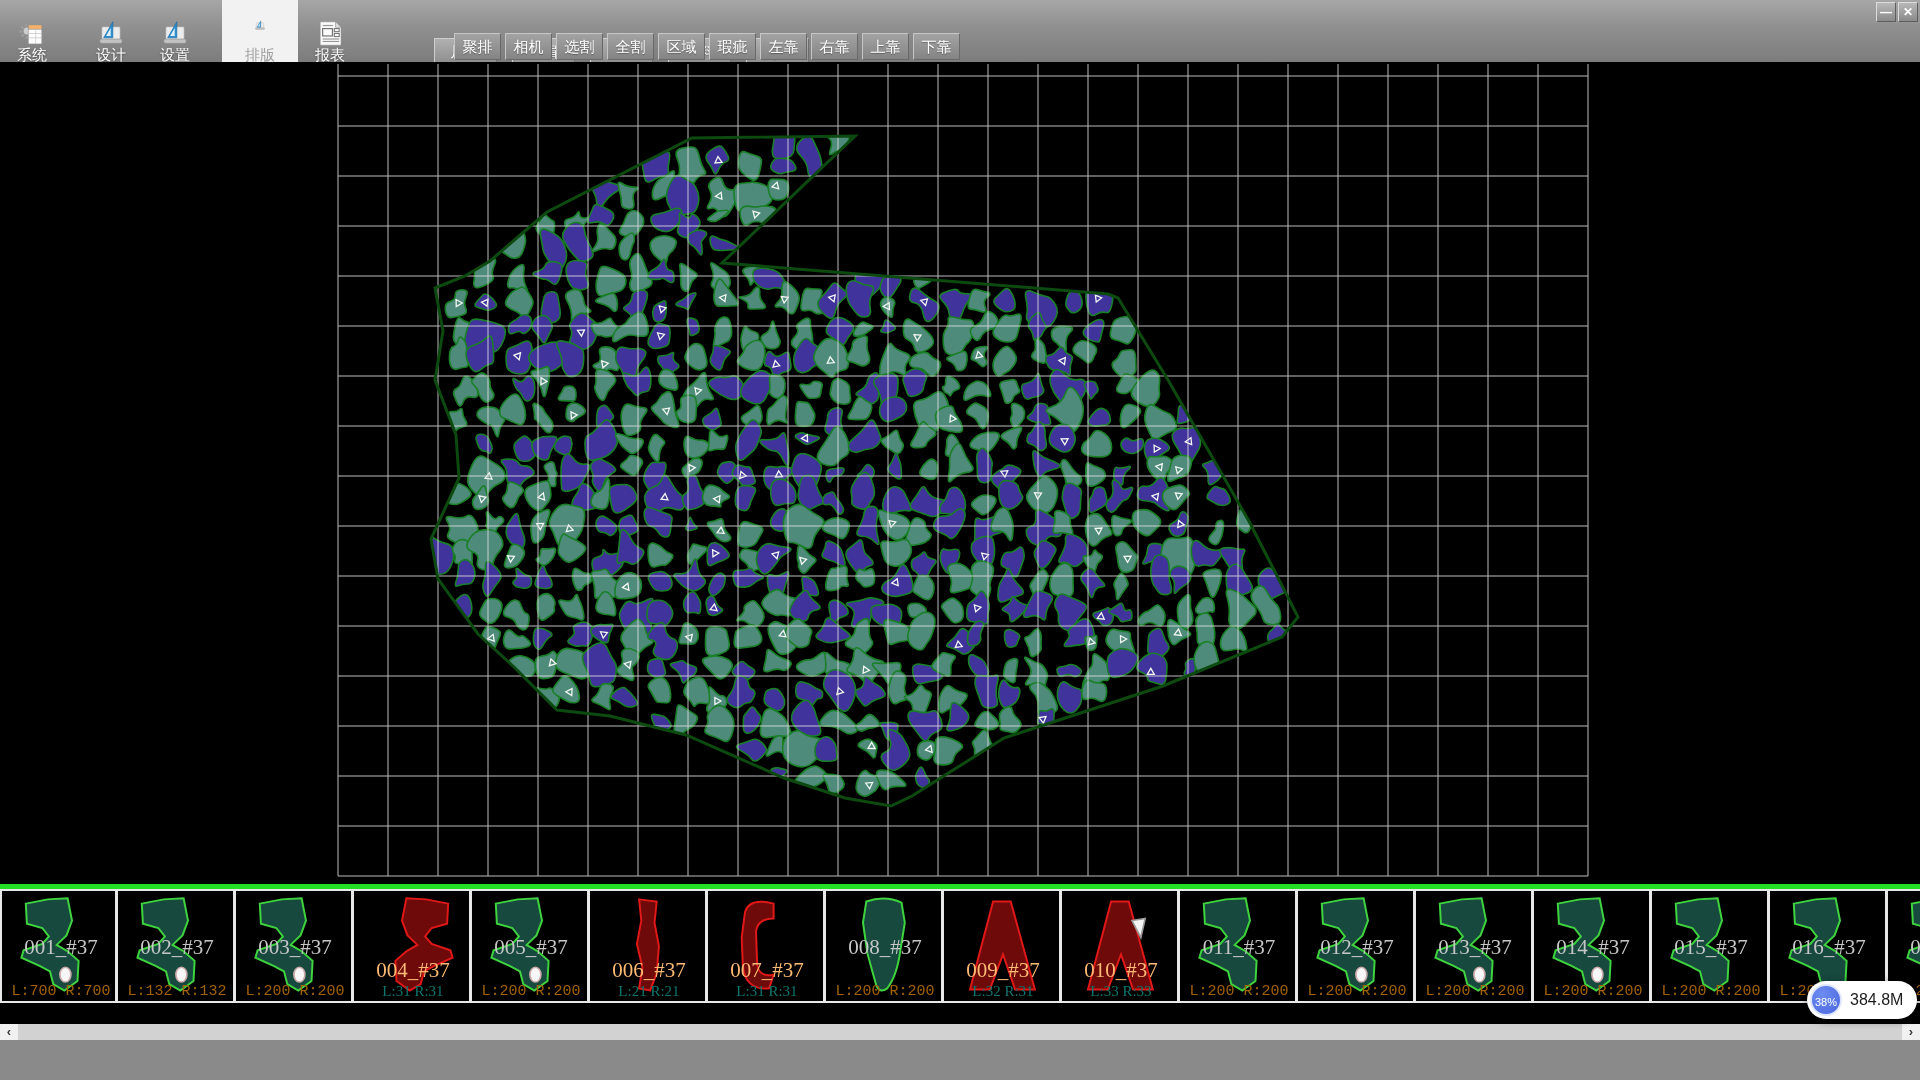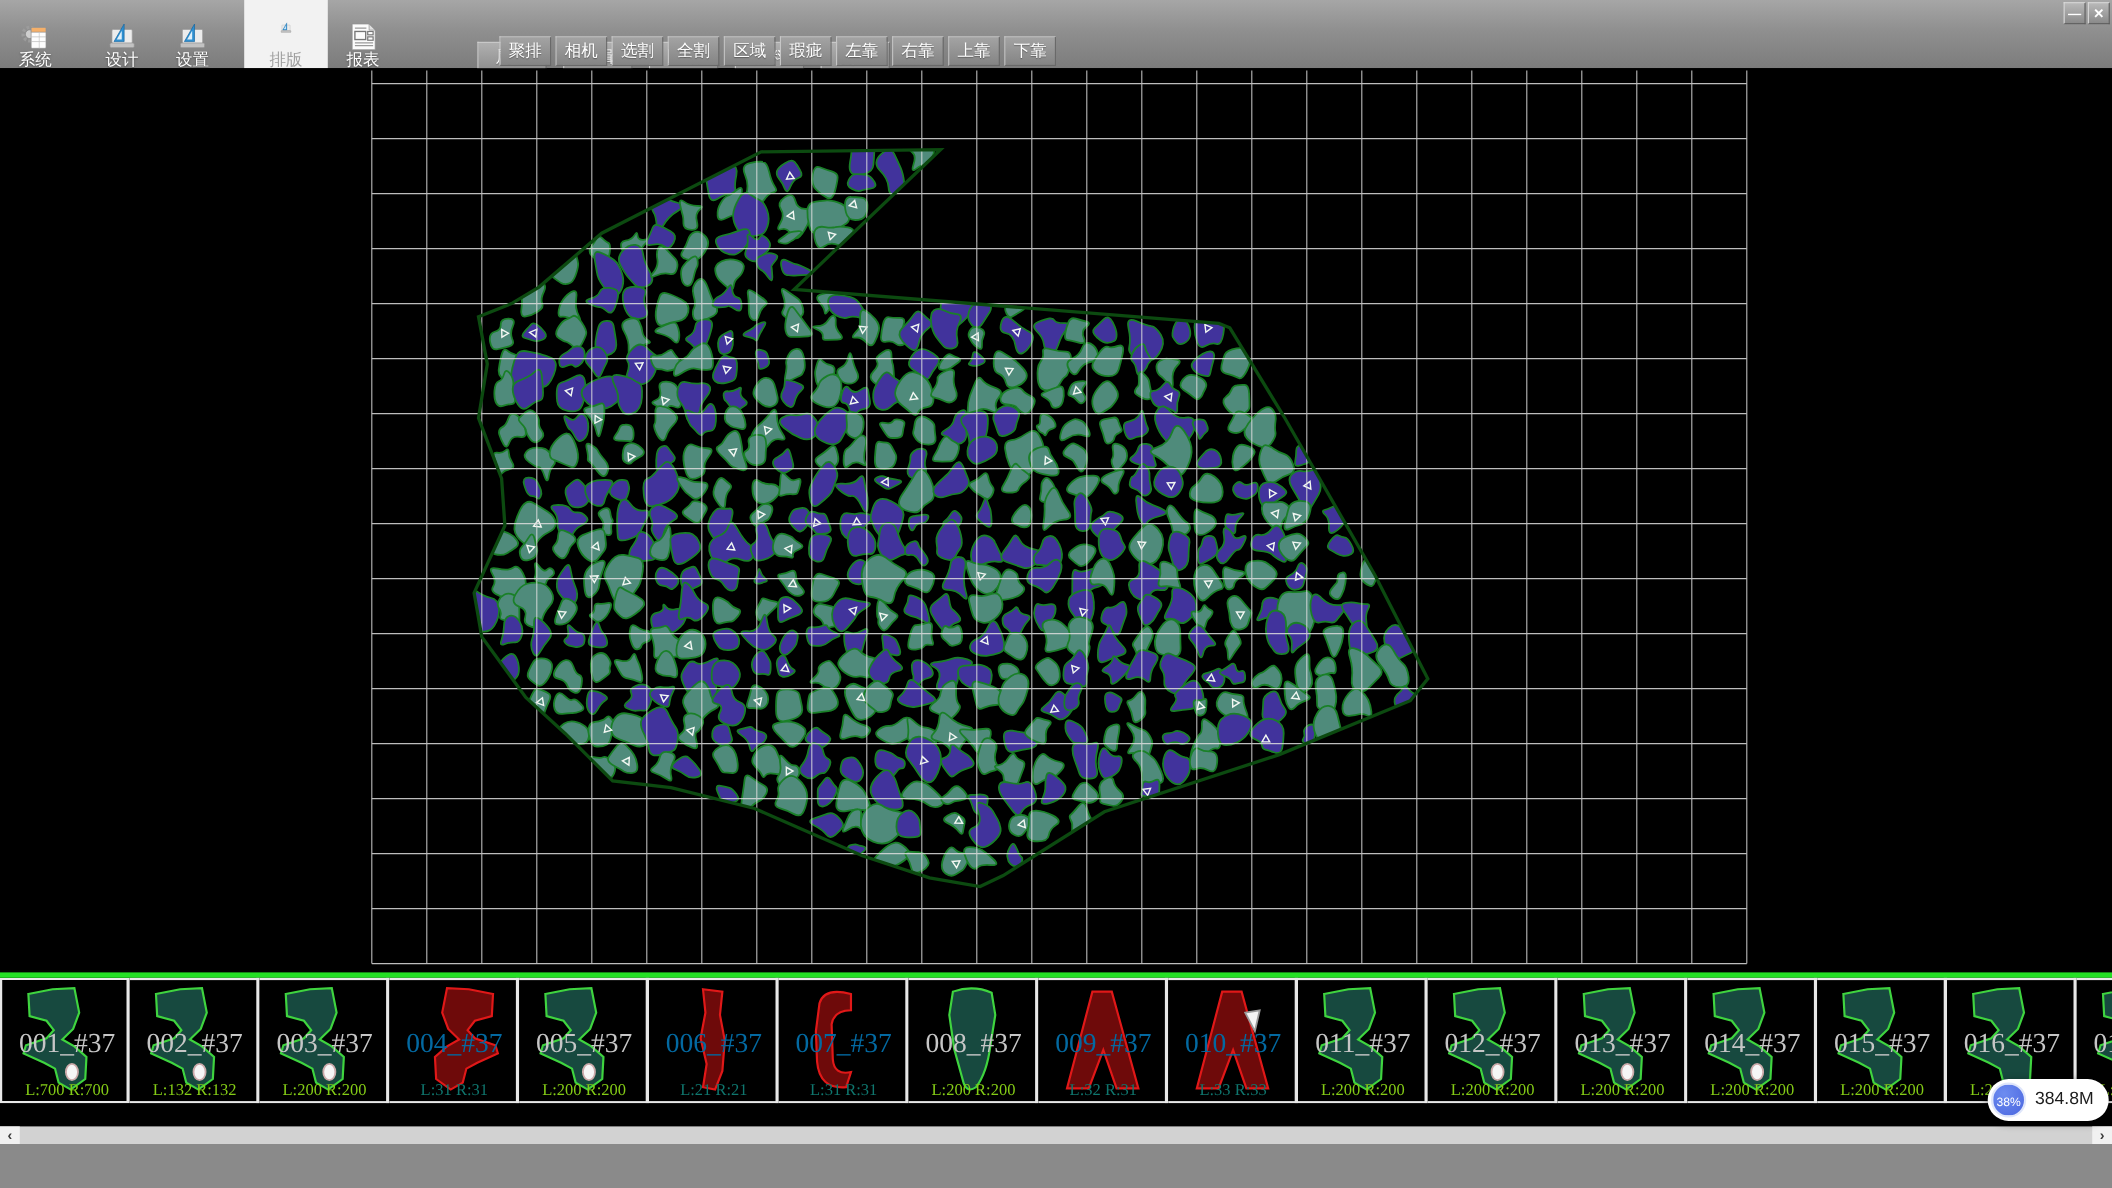--- a/index.html
+++ b/index.html
@@ -36,25 +36,25 @@
   .strip { position:absolute; left:0; top:884px; width:1920px; height:119px; background:#000;
            border-top:5px solid #24e024; display:flex; }
   .cell { flex:0 0 118px; width:118px; height:114px; position:relative; background:#000;
           border-top:2px solid #e8e8e8; border-bottom:2px solid #e8e8e8; border-right:3px solid #e8e8e8;
           overflow:hidden; }
   .cell:first-child { border-left:2px solid #e8e8e8; }
   .cell.partial { flex:1 1 auto; border-right:none; }
   .cell .inner { position:absolute; left:0; top:0; width:118px; height:110px; }
   .cell svg.shape { position:absolute; left:4px; top:2px; width:110px; height:106px; }
   .cell .plabel { position:absolute; left:0; top:44px; width:118px; text-align:center;
-                  font-family:"Liberation Serif", serif; font-size:25px; letter-spacing:0px; }
+                  font-family:"Liberation Serif", serif; font-size:21px; letter-spacing:0px; }
   .cell .psub { position:absolute; left:0; bottom:1px; width:118px; text-align:center;
                 font-family:"Liberation Serif", serif; font-size:15px; }
-  .cell.teal .plabel { color:#c6c6c6; } .cell.teal .psub { color:#84cc16; }
-  .cell.red .plabel { color:#0369a1; } .cell.red .psub { color:#0f766e; }
+  .cell.teal .plabel { color:#c6c6c6; } .cell.teal .psub { color:#a16207;font-family:Liberation Mono, monospace; }
+  .cell.red .plabel { color:#fdba74;margin-top:23px; } .cell.red .psub { color:#0f766e; }
   
   .gap-black { position:absolute; left:0; top:1003px; width:1920px; height:21px; background:#000; }
   .hscroll { position:absolute; left:0; top:1024px; width:1920px; height:16px; background:#d2d2d2; }
   .hs-arrow { position:absolute; top:0; width:18px; height:16px; background:#f1f1f1; color:#3a3a3a;
               font-size:13px; font-weight:bold; text-align:center; line-height:15px; }
   .hs-left { left:0; } .hs-right { right:0; }
   .statusbar { position:absolute; left:0; top:1040px; width:1920px; height:40px; background:#8a8a8a; }
   
   .badge { position:absolute; left:1807px; top:981px; width:110px; height:38px; background:#fff;
            border-radius:19px; box-shadow:0 2px 8px rgba(0,0,0,.45); display:flex; align-items:center; z-index:50; }

